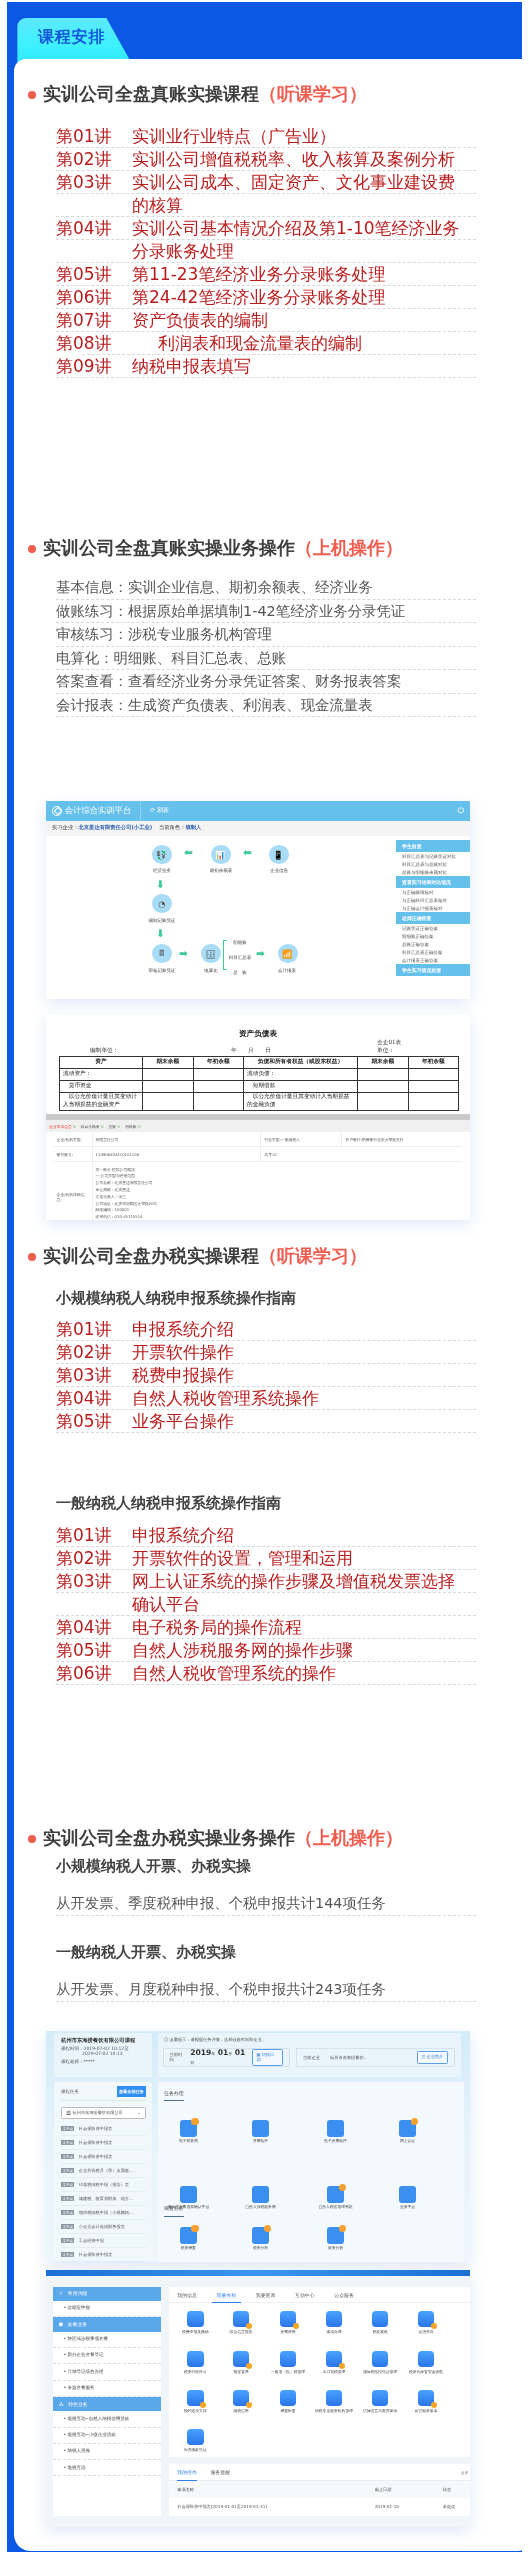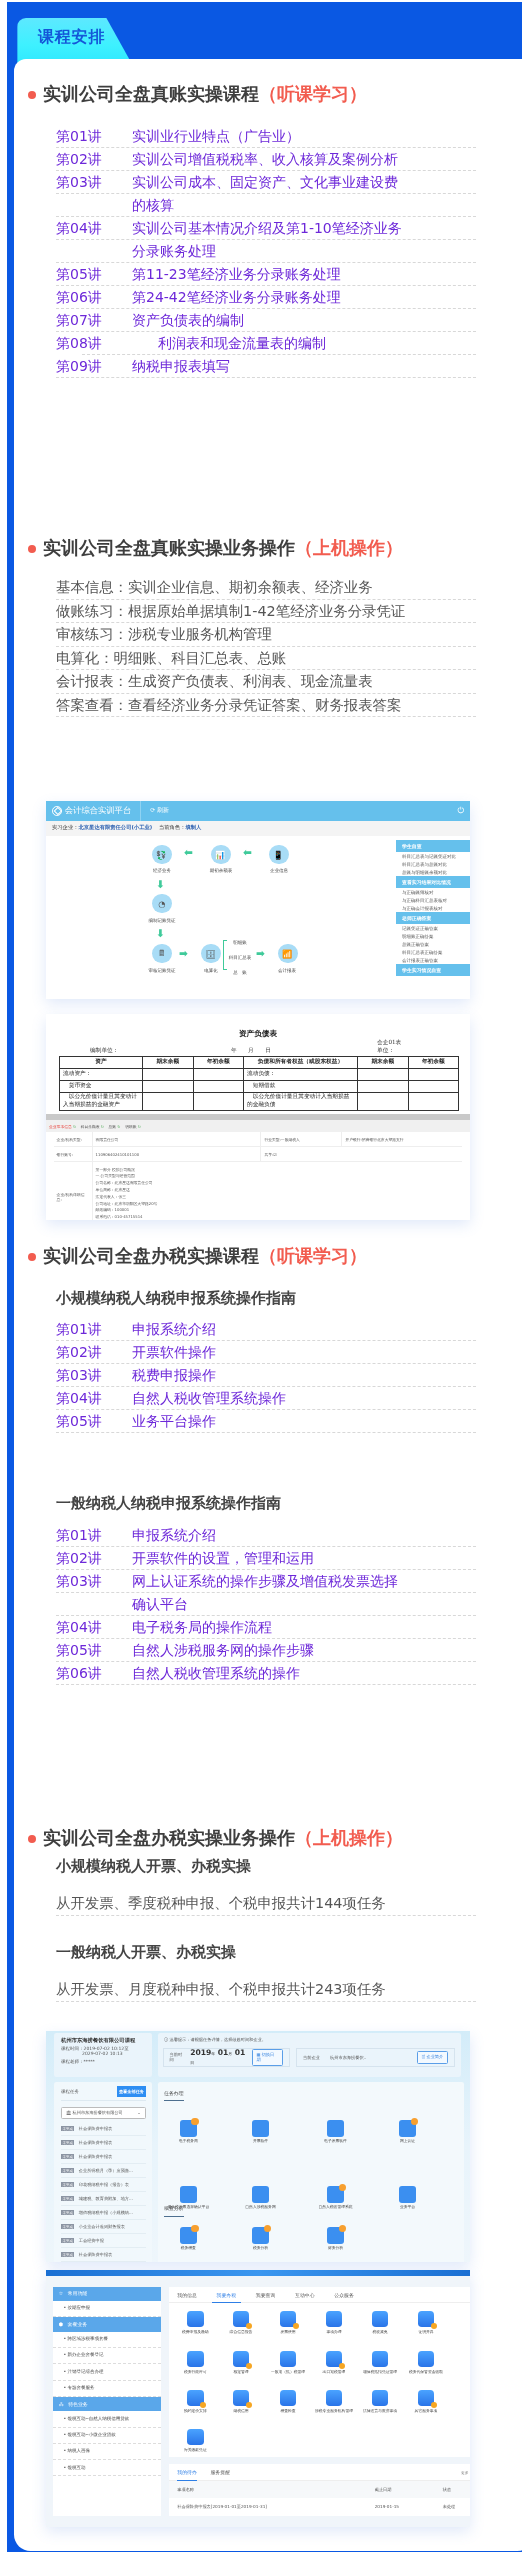--- a/index.html
+++ b/index.html
@@ -11,21 +11,21 @@
     background: linear-gradient(180deg, #5de8ff 0%, #3ef1ff 60%, #2fe9ff 100%);
     border-radius: 9px 9px 0 0;
     clip-path: polygon(0 0, 89px 0, 114px 45px, 0 45px); }
   .tab-label { position: absolute; left: 38px; top: 27px; font-size: 16px; font-weight: bold; color: #1456d8; letter-spacing: 0.8px; }
   .card { position: absolute; left: 14px; top: 59px; width: 520px; height: 2492px; background: #fff; border-radius: 12px 12px 16.6px 16.6px; }
   .sec-title { position: absolute; left: 29px; font-size: 18px; font-weight: bold; color: #3e3e3e; white-space: nowrap; }
   .sec-title .dot { position: absolute; left: -15px; top: 9px; width: 8.3px; height: 8.3px; border-radius: 50%; background: #f25c4f; }
   .sec-title .tag { color: #f25c4f; font-weight: bold; }
   .sub-title { position: absolute; left: 42px; font-size: 15px; font-weight: bold; color: #444; white-space: nowrap; }
   .rows { position: absolute; left: 42px; width: 420px; }
-  .row { position: relative; display: flex; font-size: 14px; color: #6d28d9; line-height: 23px; }
+  .row { position: relative; display: flex; font-size: 17px; color: #b91c1c; line-height: 23px; }
   .row .no { width: 76px; flex: none; white-space: nowrap; }
   .row .txt { flex: 1; }
   .row .txt .line { display: block; height: 23px; border-bottom: 0.8px dashed #d8d8d8; white-space: nowrap; }
   .line-row { height: 23.5px; border-bottom: 0.8px dashed #d8d8d8; font-size: 14.4px; line-height: 23px; white-space: nowrap; color: #555; }
   .line-row .k { color: #555; }
   .shot { position: absolute; left: 57px; width: 424px; background: #fff; box-shadow: 0 4.5px 13.6px rgba(80,130,220,0.18); overflow: hidden; }
   
   .s1-top { height: 19.7px; background: #65c0ec; display: flex; align-items: center; color: #fff; font-size: 7.6px; padding: 0 6px; }
   .s1-top .logo { display: flex; align-items: center; gap: 3px; font-size: 8.3px; padding-right: 9px; border-right: 0.8px solid #8fd3f3; height: 19.7px; }
   .s1-top .ring { width: 9.8px; height: 9.8px; border: 1.5px solid #fff; border-radius: 50%; position: relative; }
@@ -172,22 +172,22 @@
 
     <div class="sec-title" style="top:477px;">
       <span class="dot"></span>
       <span>实训公司全盘真账实操业务操作</span><span class="tag">（上机操作）</span>
     </div>
     <div class="rows" style="top:517px;" id="s1-rows">
         <div class="line-row"><span class="k">基本信息：</span><span class="v">实训企业信息、期初余额表、经济业务</span></div>
         <div class="line-row"><span class="k">做账练习：</span><span class="v">根据原始单据填制1-42笔经济业务分录凭证</span></div>
         <div class="line-row"><span class="k">审核练习：</span><span class="v">涉税专业服务机构管理</span></div>
         <div class="line-row"><span class="k">电算化：</span><span class="v">明细账、科目汇总表、总账</span></div>
+        <div class="line-row"><span class="k">答案查看：</span><span class="v">查看经济业务分录凭证答案、财务报表答案</span></div>
         <div class="line-row"><span class="k">会计报表：</span><span class="v">生成资产负债表、利润表、现金流量表</span></div>
-        <div class="line-row"><span class="k">答案查看：</span><span class="v">查看经济业务分录凭证答案、财务报表答案</span></div>
       </div>
 
     <div class="shot" style="left:32px; top:742px; height:198px;">
       <div class="s1-top">
         <div class="logo">
           <span class="ring"></span>
           <span>会计综合实训平台</span>
         </div>
         <span class="refresh">⟳ <span>刷新</span></span>
         <span class="power">⏻</span>

